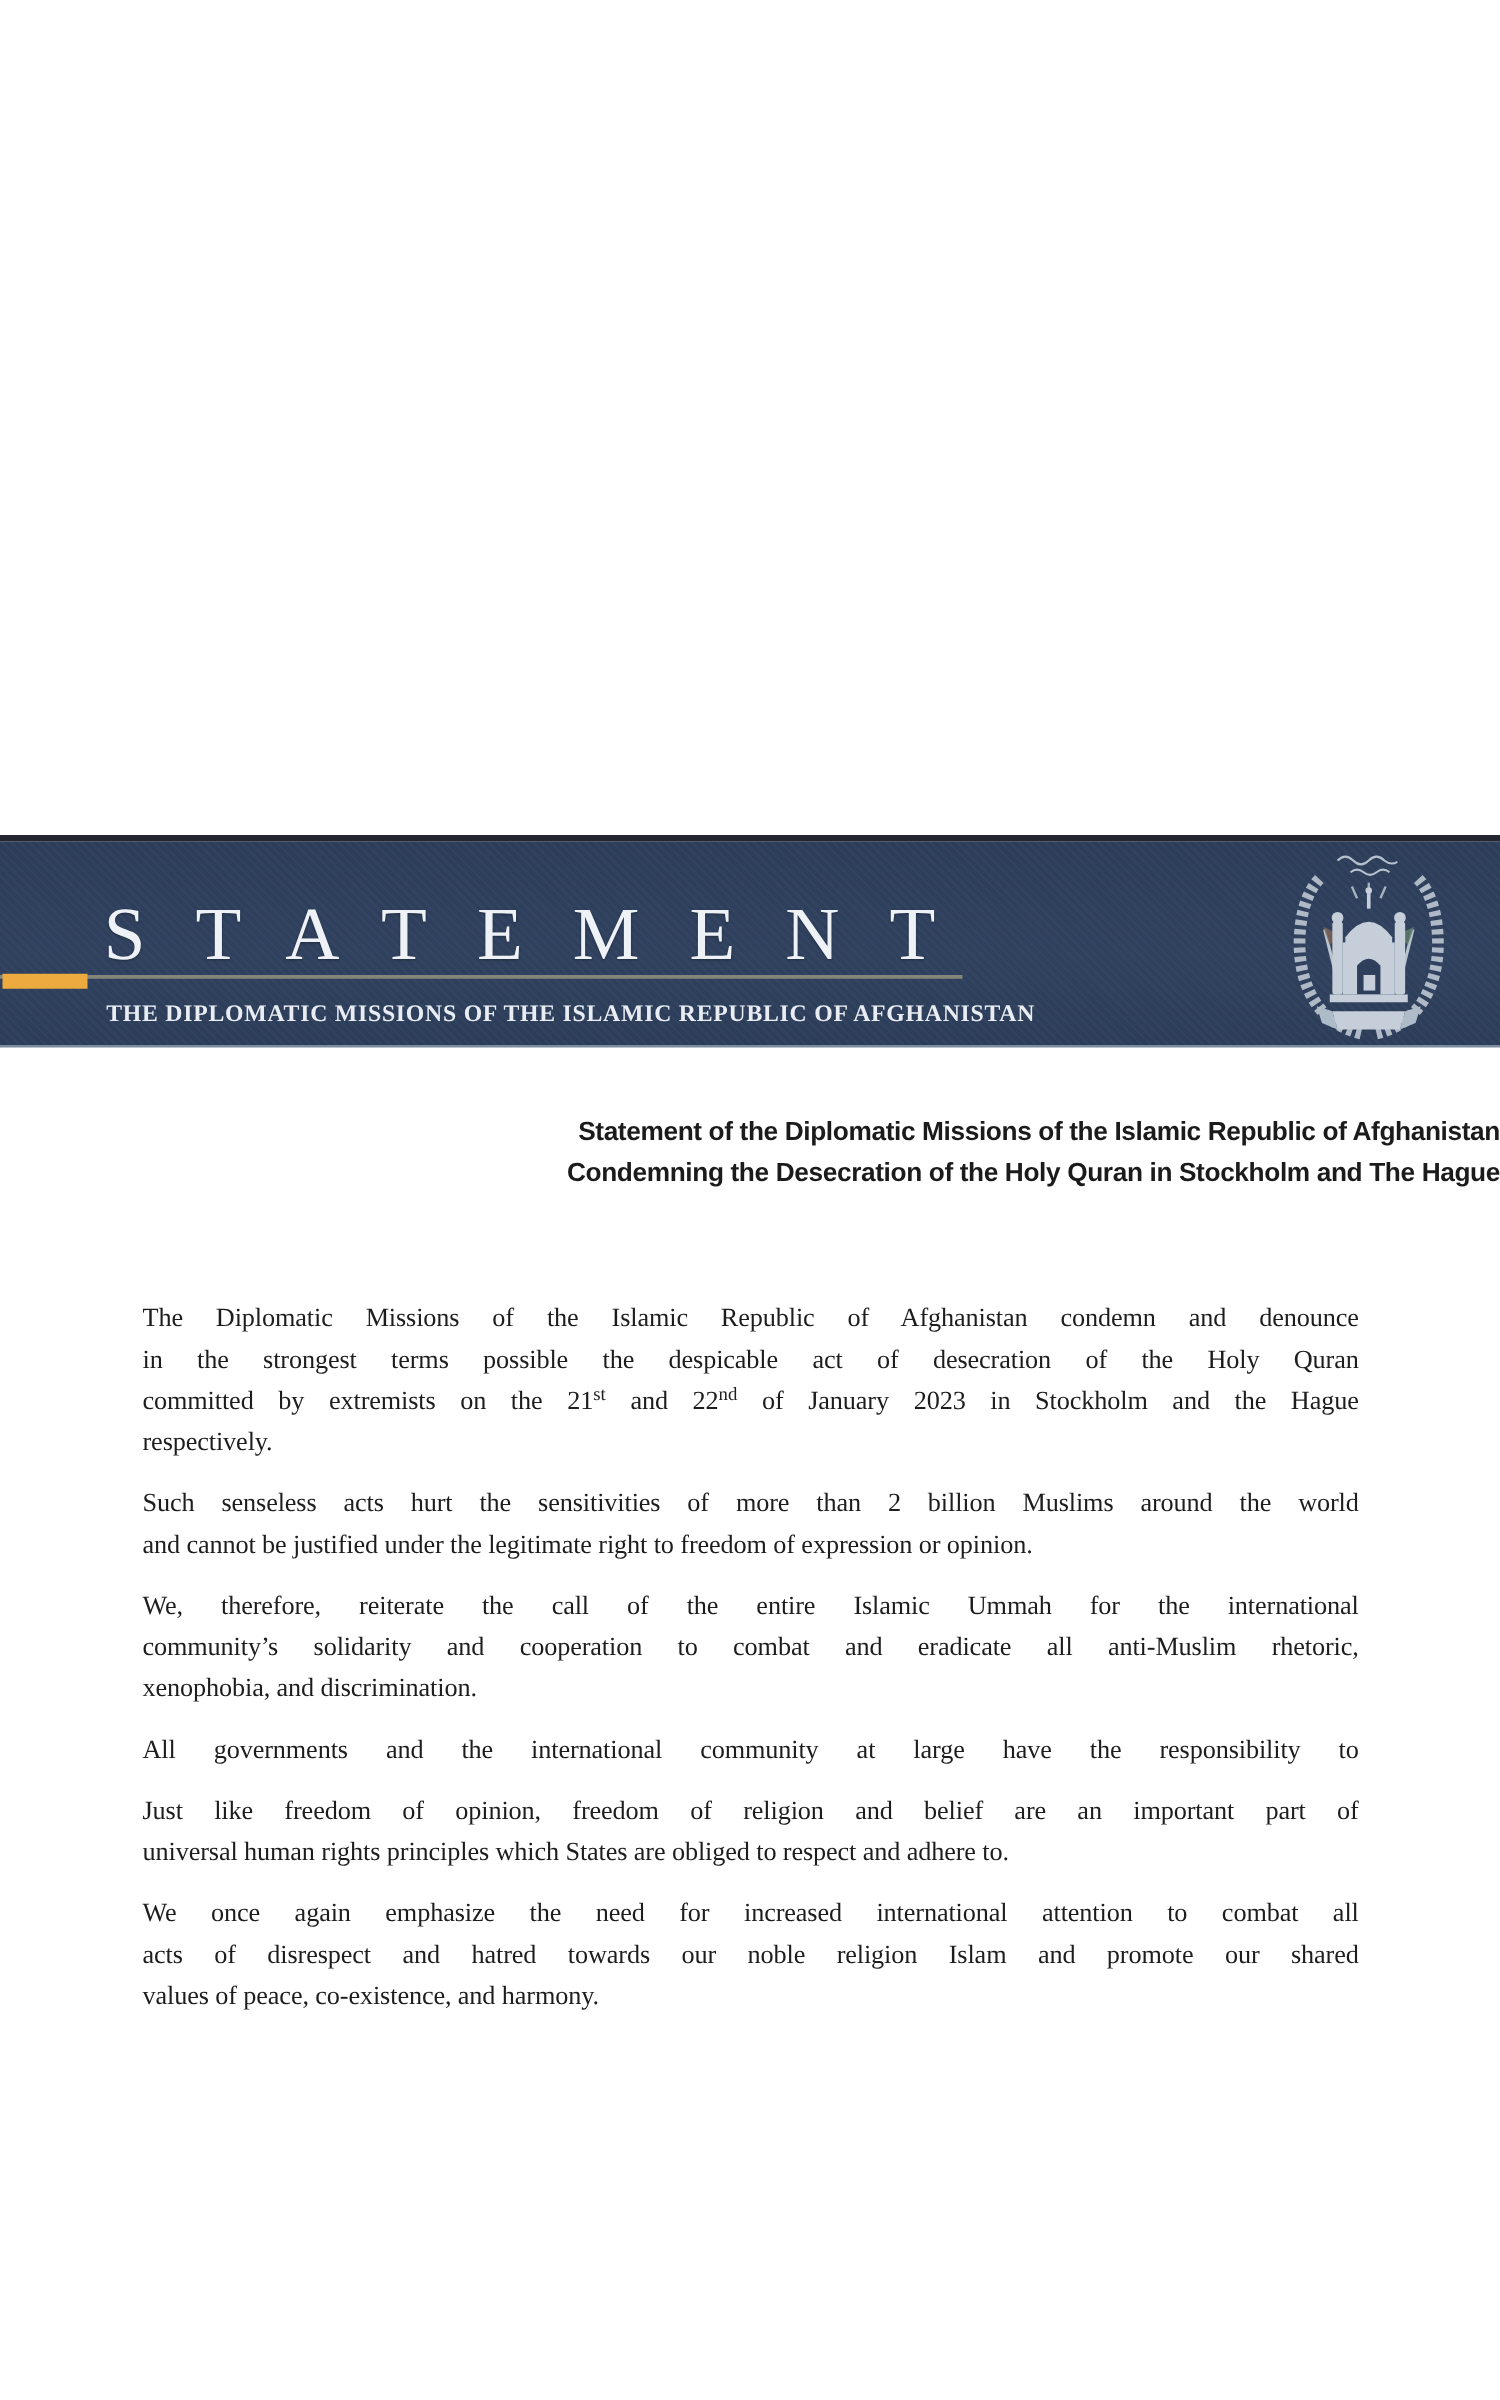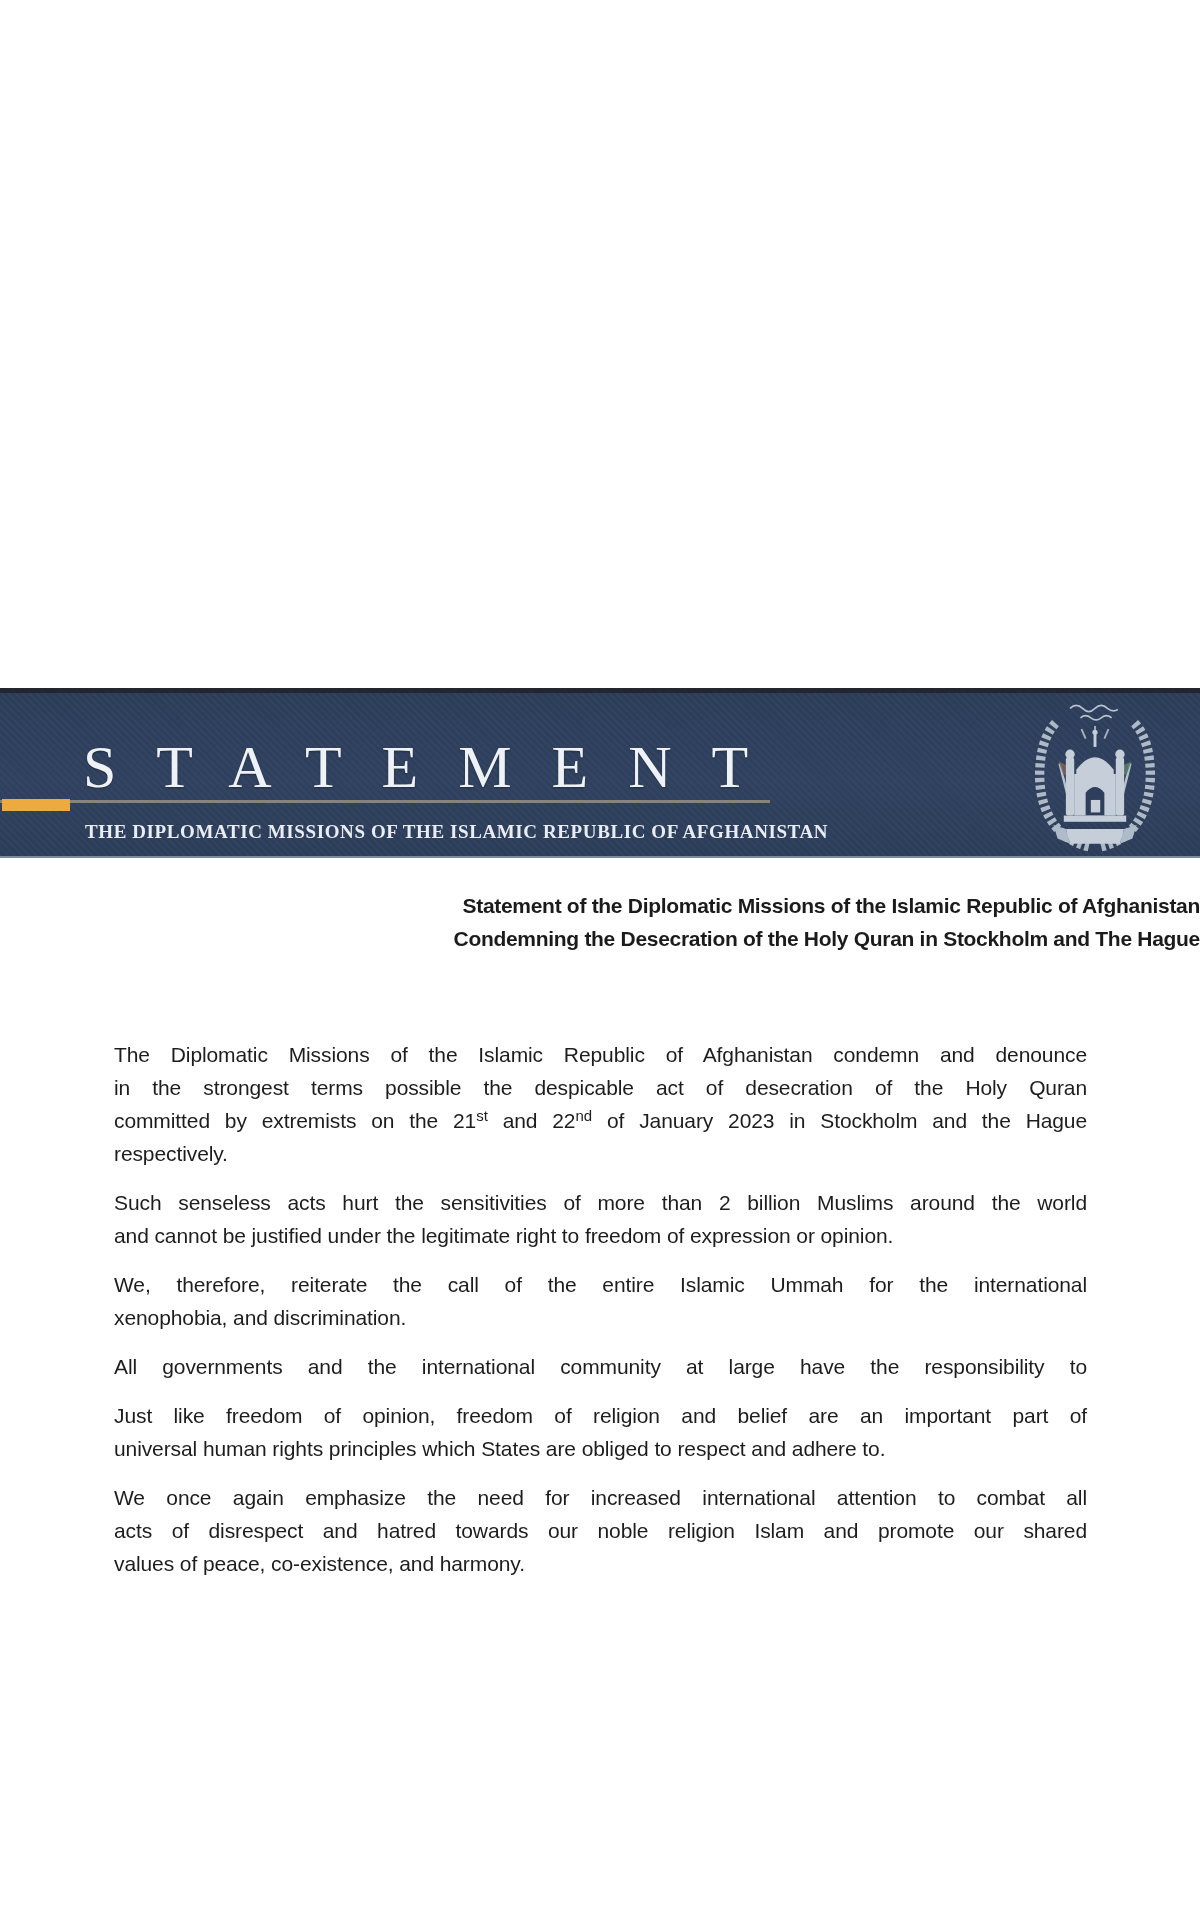--- a/index.html
+++ b/index.html
@@ -12,21 +12,21 @@
     height: 1920px;
     position: relative;
     overflow: hidden;
     font-family: "Liberation Sans", sans-serif;
     color: #1d1d1d;
   }
 
   
   .banner {
     position: absolute;
-    top: 688px;
+    top: 668px;
     left: 0;
     width: 1200px;
     height: 170px;
     box-sizing: border-box;
     background: linear-gradient(180deg, #2c3d5a 0%, #2f415e 55%, #2c3d59 100%);
     border-top: 5px solid #23262e;
     border-bottom: 2px solid #7b8a9d;
     padding-left: 20px;
   }
   .banner::after {
@@ -107,20 +107,21 @@
     width: 973px;
     font-size: 21px;
     line-height: 33px;
     letter-spacing: -0.1px;
     color: #1d1d1d;
   }
   .para { margin: 0 0 16px 0; }
   .line {
     text-align: justify;
     text-align-last: justify;
+    font-family: Liberation Serif, serif;
   }
   .line.last { text-align-last: left; }
   .line sup {
     font-size: 15px;
     line-height: 0;
     vertical-align: 7px;
     letter-spacing: 0;
   }
 </style>
 </head>
@@ -190,20 +191,21 @@
       <div class="line">in the strongest terms possible the despicable act of desecration of the Holy Quran</div>
       <div class="line">committed by extremists on the 21<sup>st</sup> and 22<sup>nd</sup> of January 2023 in Stockholm and the Hague</div>
       <div class="line last">respectively.</div>
     </div>
     <div class="para">
       <div class="line">Such senseless acts hurt the sensitivities of more than 2 billion Muslims around the world</div>
       <div class="line last">and cannot be justified under the legitimate right to freedom of expression or opinion.</div>
     </div>
     <div class="para">
       <div class="line">We, therefore, reiterate the call of the entire Islamic Ummah for the international</div>
+      <div class="line">community’s solidarity and cooperation to combat and eradicate all anti-Muslim rhetoric,</div>
       <div class="line last">xenophobia, and discrimination.</div>
     </div>
     <div class="para">
       <div class="line">All governments and the international community at large have the responsibility to</div>
     </div>
     <div class="para">
       <div class="line">Just like freedom of opinion, freedom of religion and belief are an important part of</div>
       <div class="line last">universal human rights principles which States are obliged to respect and adhere to.</div>
     </div>
     <div class="para">

